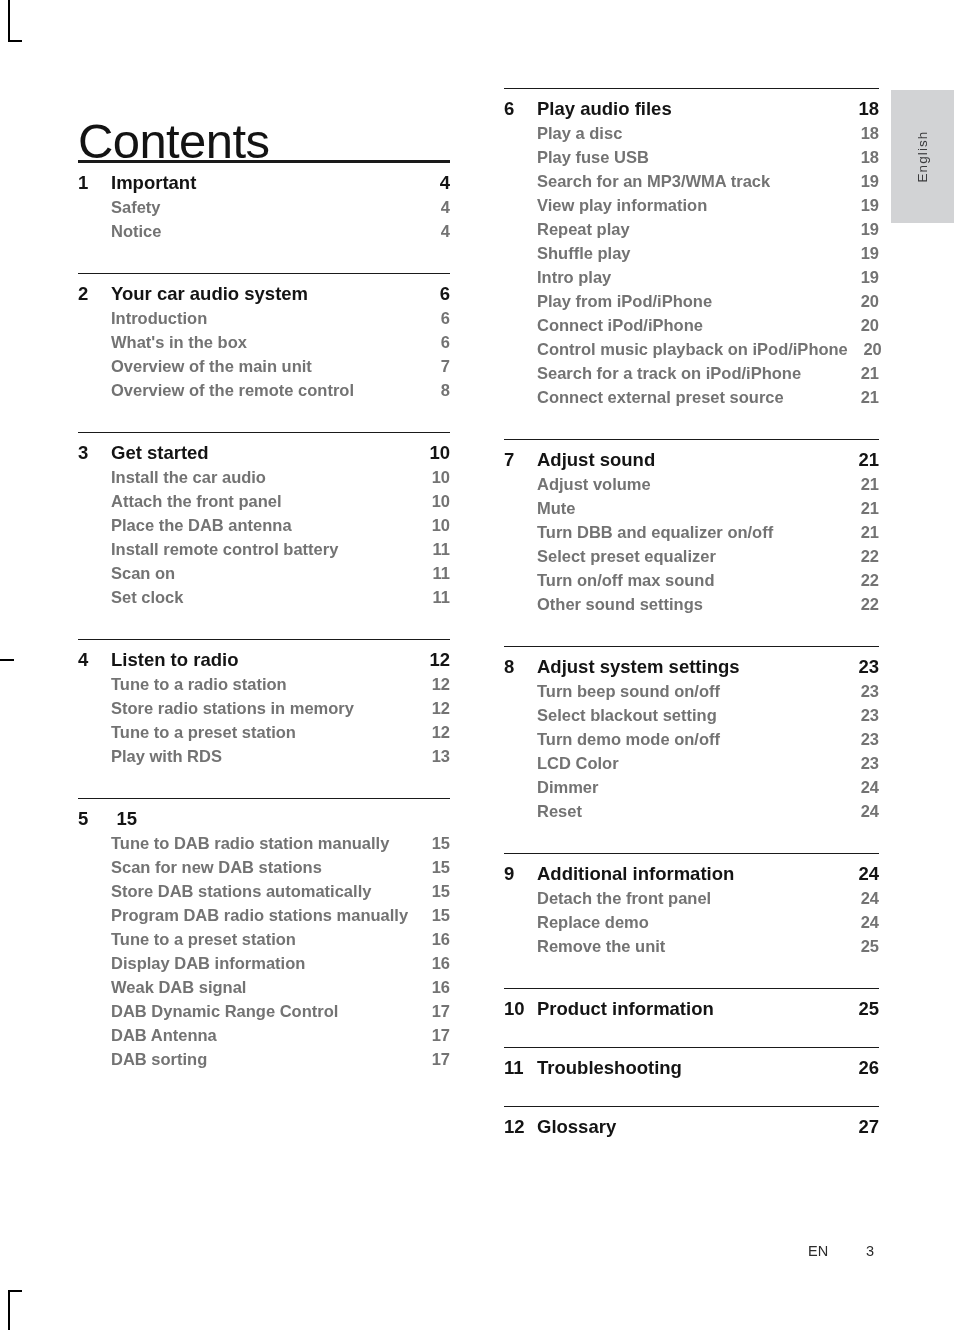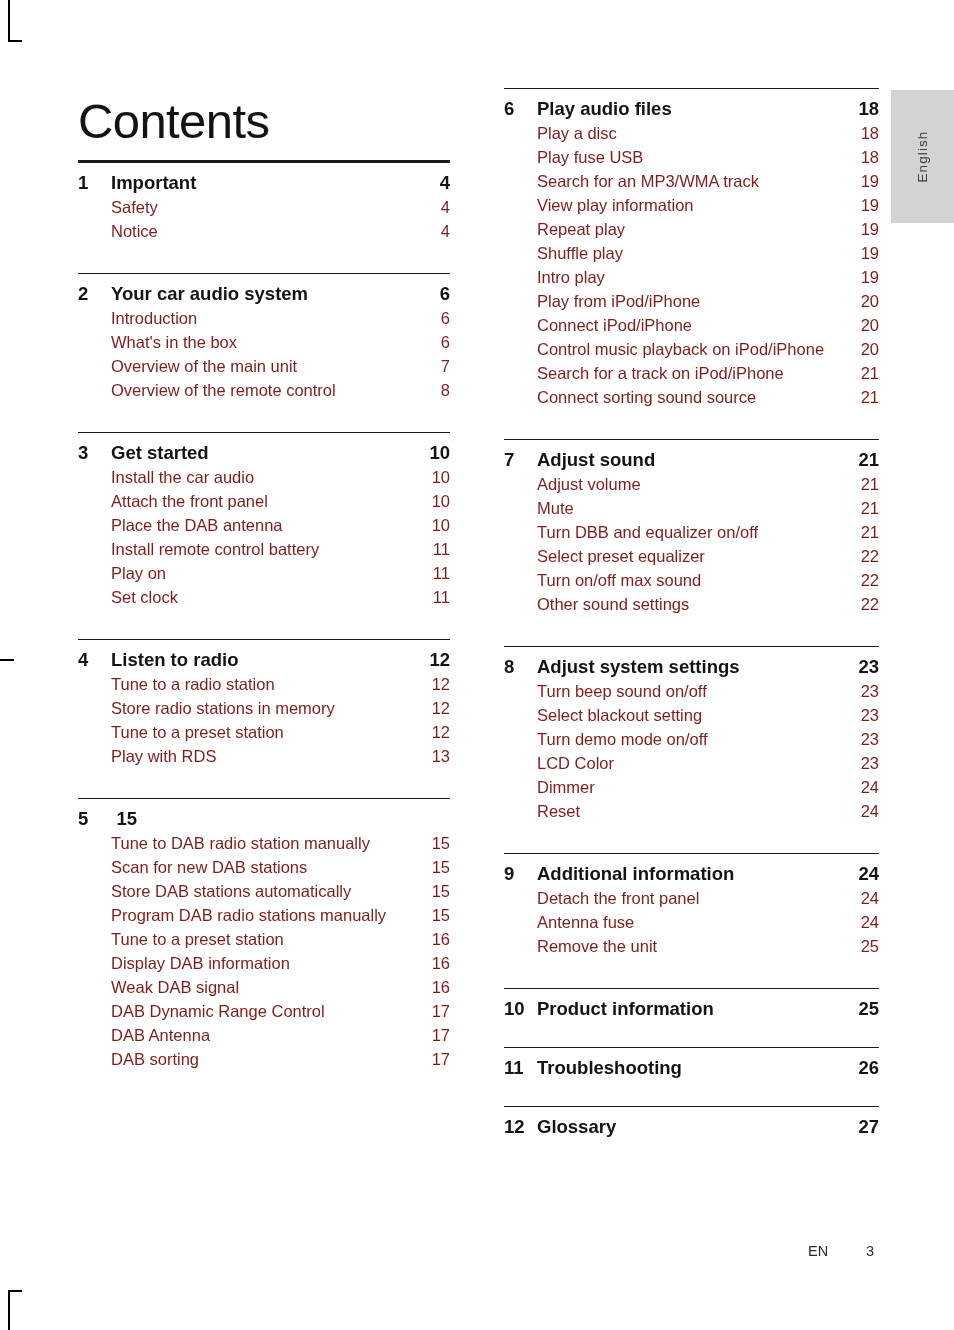--- a/index.html
+++ b/index.html
@@ -60,21 +60,21 @@
     font-size: 13.5px;
     letter-spacing: 1.1px;
     color: #3b3b3d;
     font-family: "Liberation Sans", sans-serif;
   }
 
   
   .page-title {
     position: absolute;
     left: 78px;
-    top: 60px;
+    top: 80px;
     font-size: 49px;
     font-weight: 400;
     letter-spacing: -0.6px;
     color: #131313;
     font-family: "Liberation Sans", sans-serif;
   }
 
   
   .col {
     position: absolute;
@@ -120,24 +120,24 @@
   }
 
   .sub-list {
     list-style: none;
     margin: 0;
     padding: 0;
   }
   .sub-item {
     display: flex;
     align-items: center;
-    color: #7f1d1d;
+    color: #737373;
     font-size: 16.5px;
     line-height: 24px;
-    font-weight: 400;
+    font-weight: 700;
   }
   .sub-item .sub-label {
     flex: 1 1 auto;
     padding-left: 33px;
     padding-right: 8px;
     white-space: nowrap;
   }
   .sub-item .sub-page {
     flex: 0 0 auto;
     min-width: 26px;
@@ -248,21 +248,21 @@
         </li>
         <li class="sub-item">
           <span class="sub-label">Place the DAB antenna</span>
           <span class="sub-page">10</span>
         </li>
         <li class="sub-item">
           <span class="sub-label">Install remote control battery</span>
           <span class="sub-page">11</span>
         </li>
         <li class="sub-item">
-          <span class="sub-label">Play on</span>
+          <span class="sub-label">Scan on</span>
           <span class="sub-page">11</span>
         </li>
         <li class="sub-item">
           <span class="sub-label">Set clock</span>
           <span class="sub-page">11</span>
         </li>
       </ul>
     </div>
     <div class="sec-gap"></div>
     <div class="section">
@@ -390,21 +390,21 @@
         </li>
         <li class="sub-item">
           <span class="sub-label">Control music playback on iPod/iPhone</span>
           <span class="sub-page">20</span>
         </li>
         <li class="sub-item">
           <span class="sub-label">Search for a track on iPod/iPhone</span>
           <span class="sub-page">21</span>
         </li>
         <li class="sub-item">
-          <span class="sub-label">Connect sorting sound source</span>
+          <span class="sub-label">Connect external preset source</span>
           <span class="sub-page">21</span>
         </li>
       </ul>
     </div>
     <div class="sec-gap"></div>
     <div class="section">
       <div class="rule"></div>
       <div class="sec-head">
         <span class="sec-num">7</span>
         <span class="sec-title">Adjust sound</span>
@@ -479,21 +479,21 @@
         <span class="sec-num">9</span>
         <span class="sec-title">Additional information</span>
         <span class="sec-page">24</span>
       </div>
       <ul class="sub-list">
         <li class="sub-item">
           <span class="sub-label">Detach the front panel</span>
           <span class="sub-page">24</span>
         </li>
         <li class="sub-item">
-          <span class="sub-label">Antenna fuse</span>
+          <span class="sub-label">Replace demo</span>
           <span class="sub-page">24</span>
         </li>
         <li class="sub-item">
           <span class="sub-label">Remove the unit</span>
           <span class="sub-page">25</span>
         </li>
       </ul>
     </div>
     <div class="sec-gap"></div>
     <div class="section">

